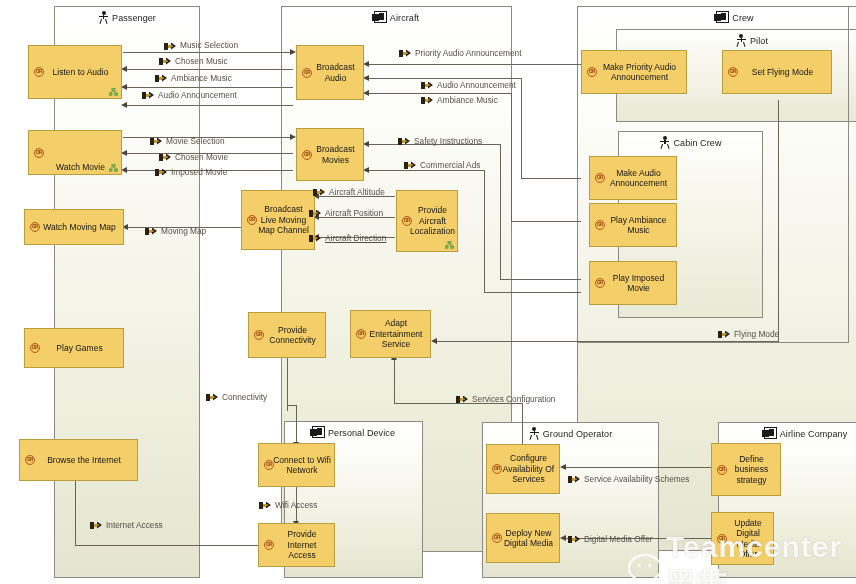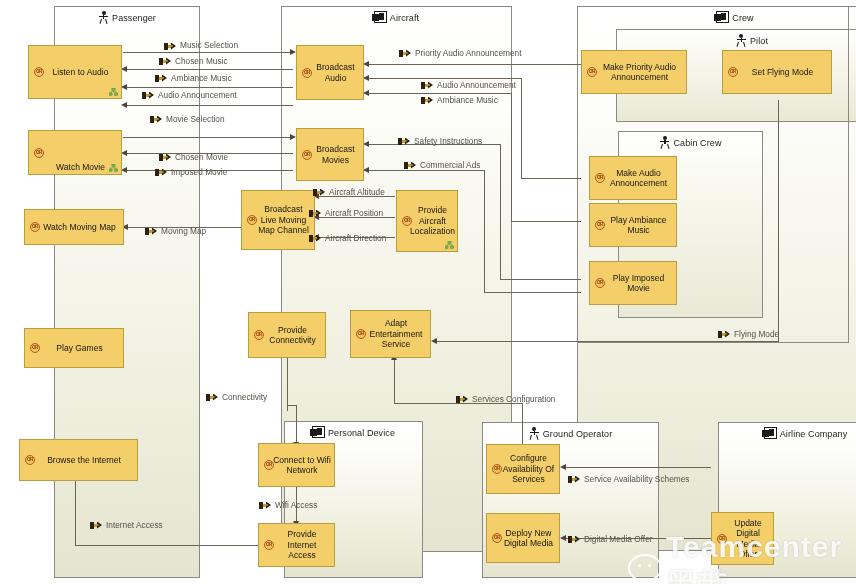--- a/index.html
+++ b/index.html
@@ -472,20 +472,26 @@
 Availability Of
 Services</span>
   </div>
 
   <div class="node" style="left:486px; top:513px; width:74px; height:50px;">
     <span class="fn-ico">OR</span>
     <span class="node-label">Deploy New
 Digital Media</span>
   </div>
 
+  <div class="node" style="left:711px; top:443px; width:70px; height:53px;">
+    <span class="fn-ico">OR</span>
+    <span class="node-label">Define
+business
+strategy</span>
+  </div>
 
   <div class="node" style="left:711px; top:512px; width:63px; height:53px;">
     <span class="fn-ico">OR</span>
     <span class="node-label">Update Digital
 Media Offer</span>
   </div>
 
   <div class="flabel" style="left:164px; top:40px;align-items:flex-end;">
     <span class="ico-port">
         <span class="pb"></span>
@@ -535,21 +541,21 @@
       <span>Audio Announcement</span>
   </div>
   <div class="flabel" style="left:421px; top:95px;">
     <span class="ico-port">
         <span class="pb"></span>
         <span class="pm"></span>
         <span class="pr"></span>
       </span>
       <span>Ambiance Music</span>
   </div>
-  <div class="flabel" style="left:150px; top:114px;">
+  <div class="flabel" style="left:150px; top:136px;">
     <span class="ico-port">
         <span class="pb"></span>
         <span class="pm"></span>
         <span class="pr"></span>
       </span>
       <span>Movie Selection</span>
   </div>
   <div class="flabel" style="left:159px; top:152px;">
     <span class="ico-port">
         <span class="pb"></span>
@@ -591,21 +597,21 @@
       <span>Aircraft Altitude</span>
   </div>
   <div class="flabel" style="left:309px; top:208px;">
     <span class="ico-port">
         <span class="pb"></span>
         <span class="pm"></span>
         <span class="pr"></span>
       </span>
       <span>Aircraft Position</span>
   </div>
-  <div class="flabel" style="left:309px; top:233px;">
+  <div class="flabel" style="left:309px; top:233px;text-decoration:underline;">
     <span class="ico-port">
         <span class="pb"></span>
         <span class="pm"></span>
         <span class="pr"></span>
       </span>
       <span>Aircraft Direction</span>
   </div>
   <div class="flabel" style="left:145px; top:226px;">
     <span class="ico-port">
         <span class="pb"></span>

